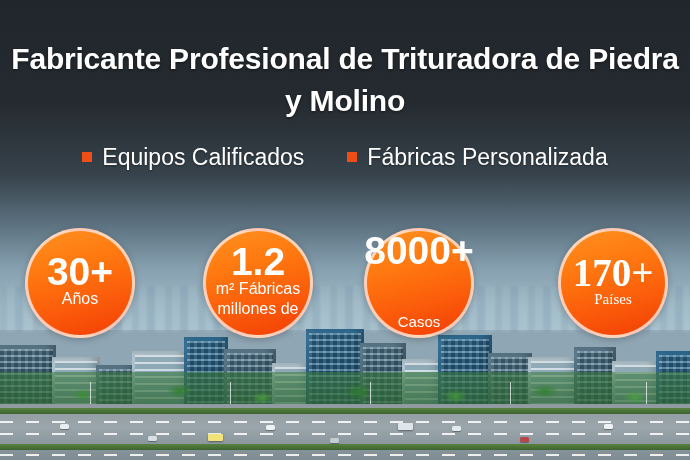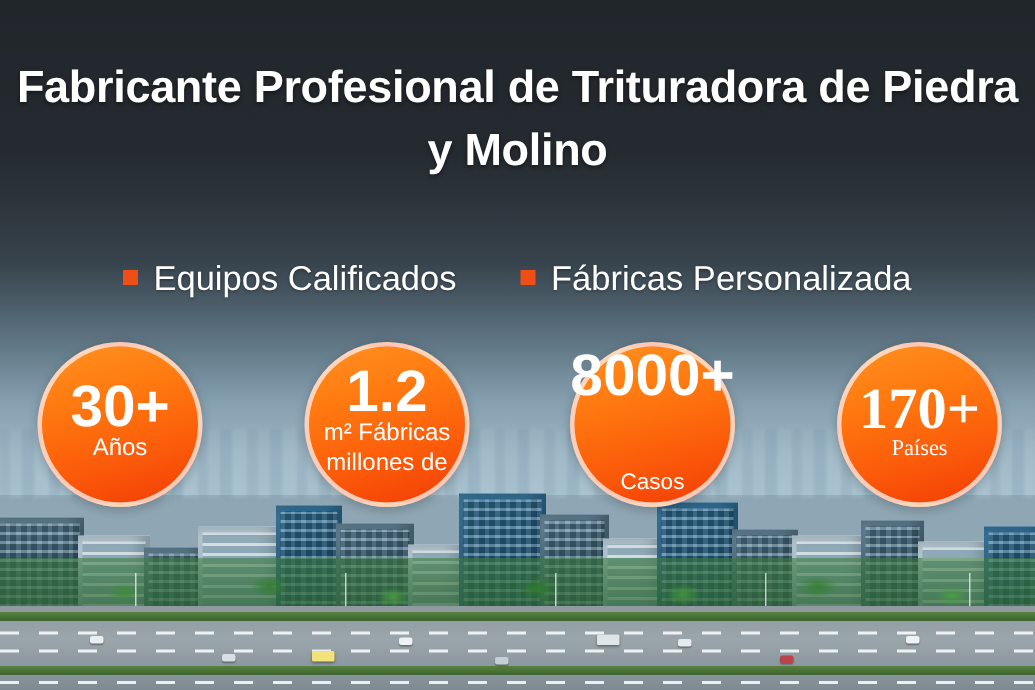--- a/index.html
+++ b/index.html
@@ -177,21 +177,20 @@
   }
   .sublist {
     position: absolute;
     top: 142px;
     left: 0;
     width: 690px;
     display: flex;
     justify-content: center;
     align-items: center;
     gap: 43px;
-    margin-top: 28px;
   }
   .subitem {
     display: flex;
     align-items: center;
     gap: 10px;
     color: #ffffff;
     font-size: 23px;
     line-height: 30px;
     text-shadow: 0 1px 2px rgba(0,0,0,.4);
   }
@@ -240,21 +239,21 @@
     white-space: nowrap;
     margin-top: 2px;
   }
   .stat.wide .stat-label {
     font-size: 16px;
     line-height: 20px;
     width: 130px;
   }
   .stat.s1 { left: 25px; }
   .stat.s2 { left: 203px; }
-  .stat.s3 { left: 380px; gap: 44px; }
+  .stat.s3 { left: 364px; gap: 44px; }
   .stat.s4 { left: 558px; font-family: Liberation Serif, serif; }
   .stat.s1 .stat-label { font-size: 16px; line-height: 20px; width: 118px; }
 </style>
 </head>
 <body>
 
 <div id="banner">
 
   <div class="photo">
     <div class="sky"></div>

